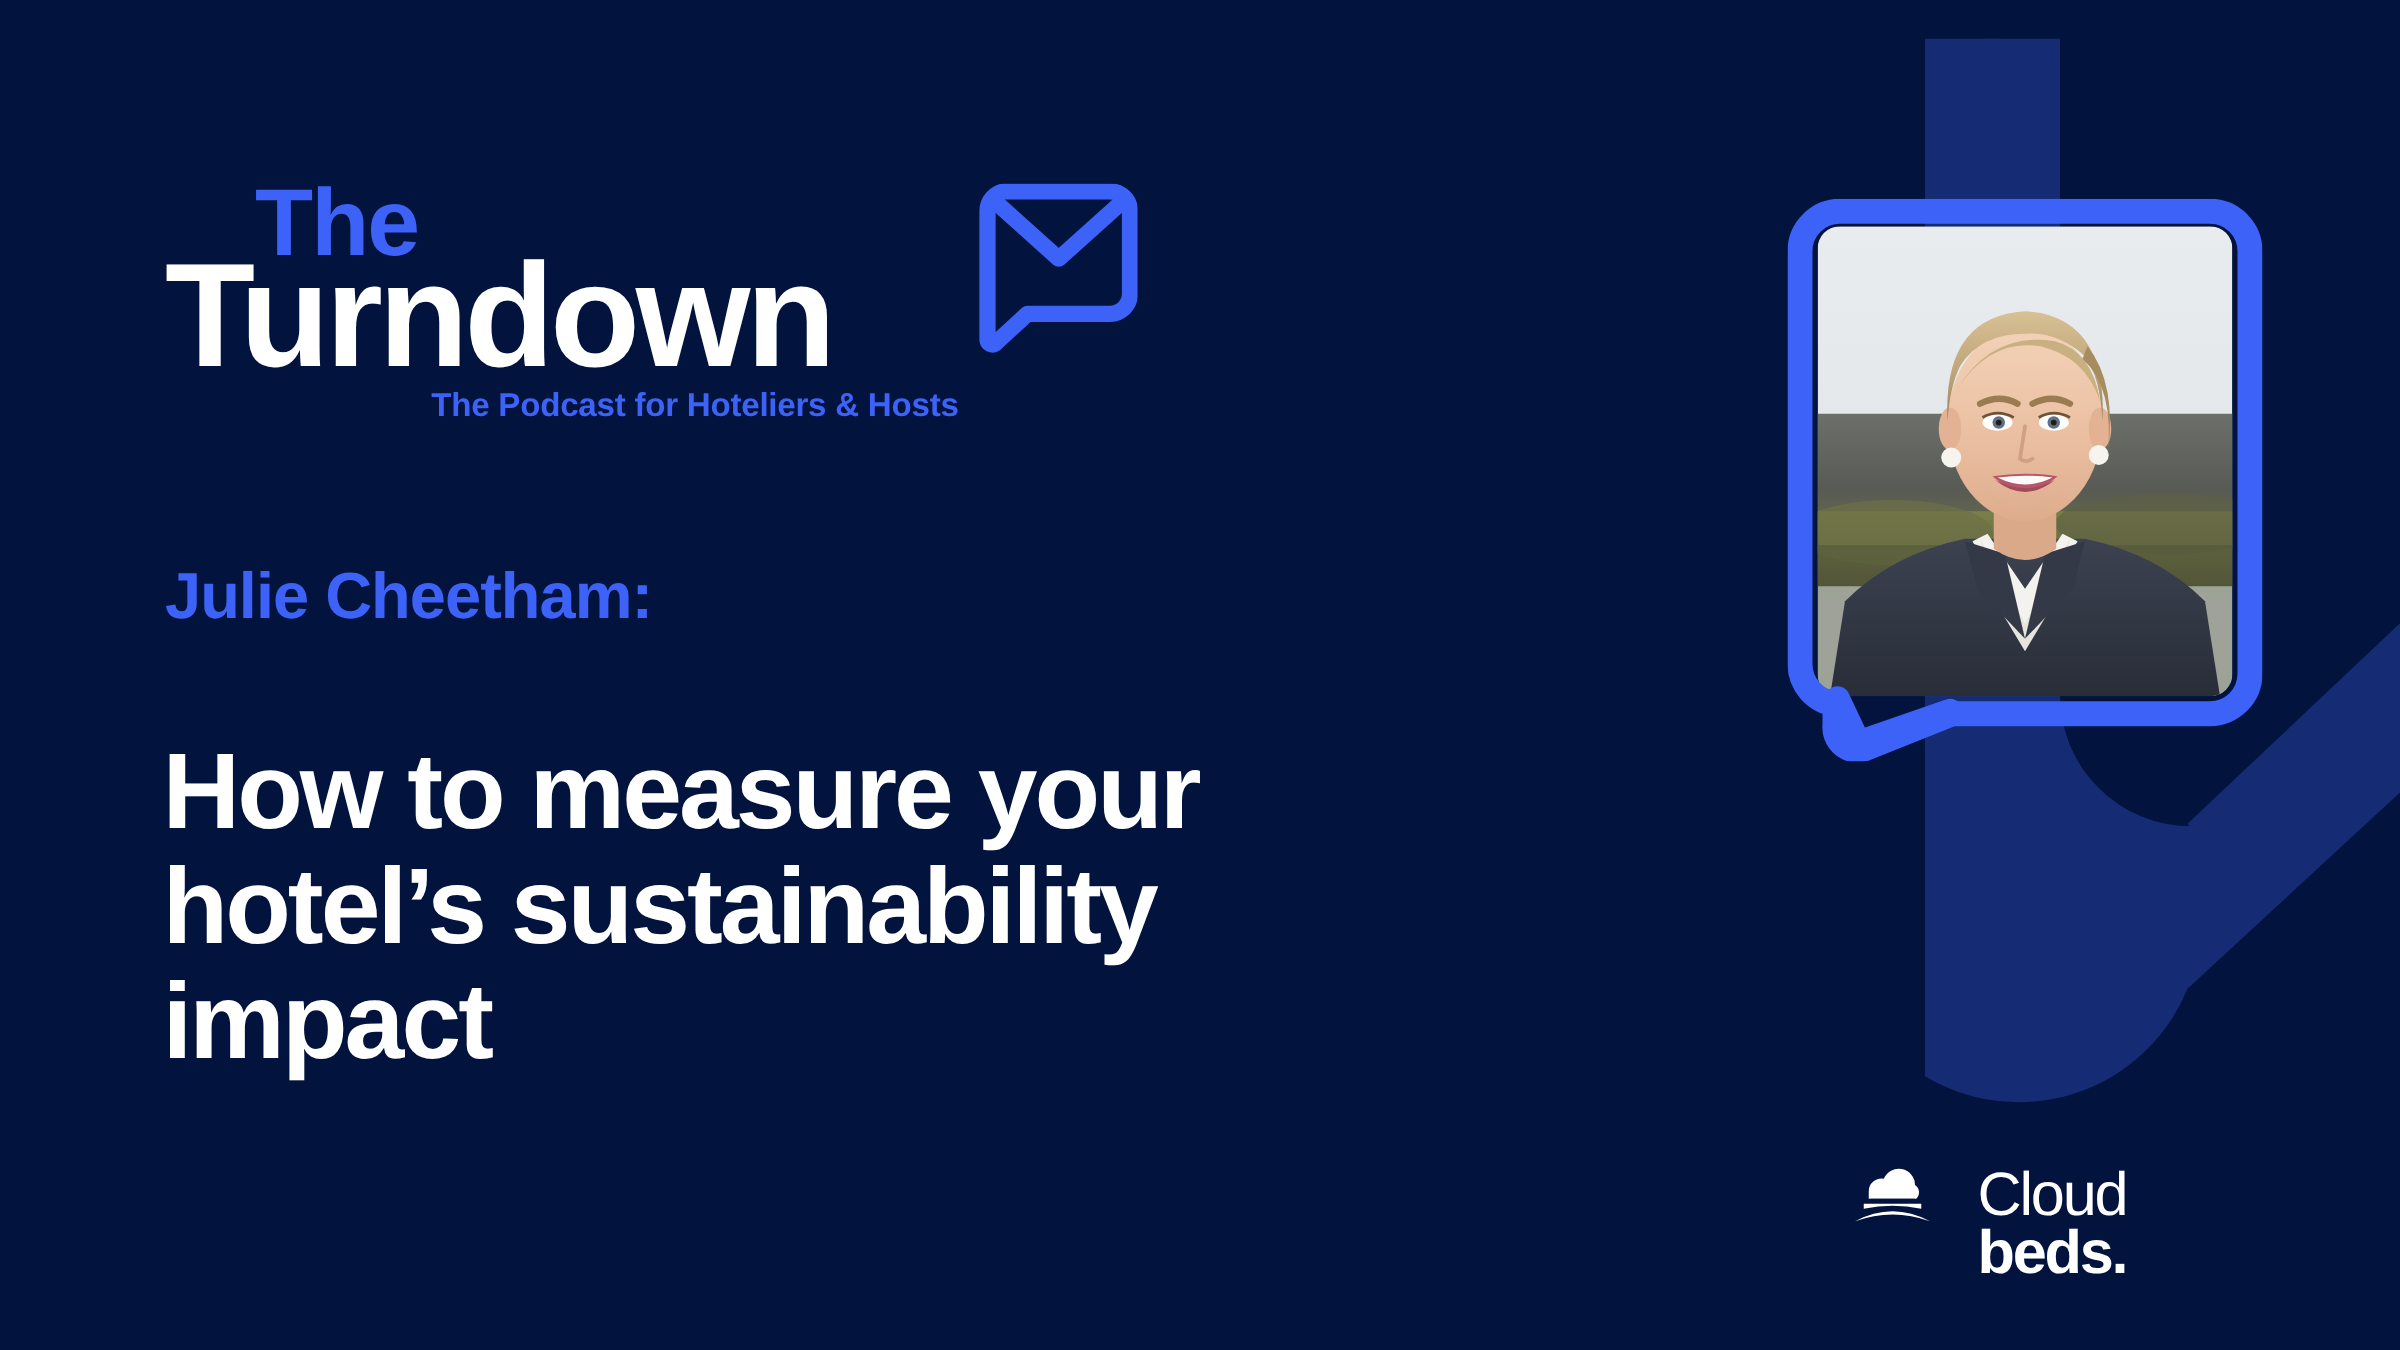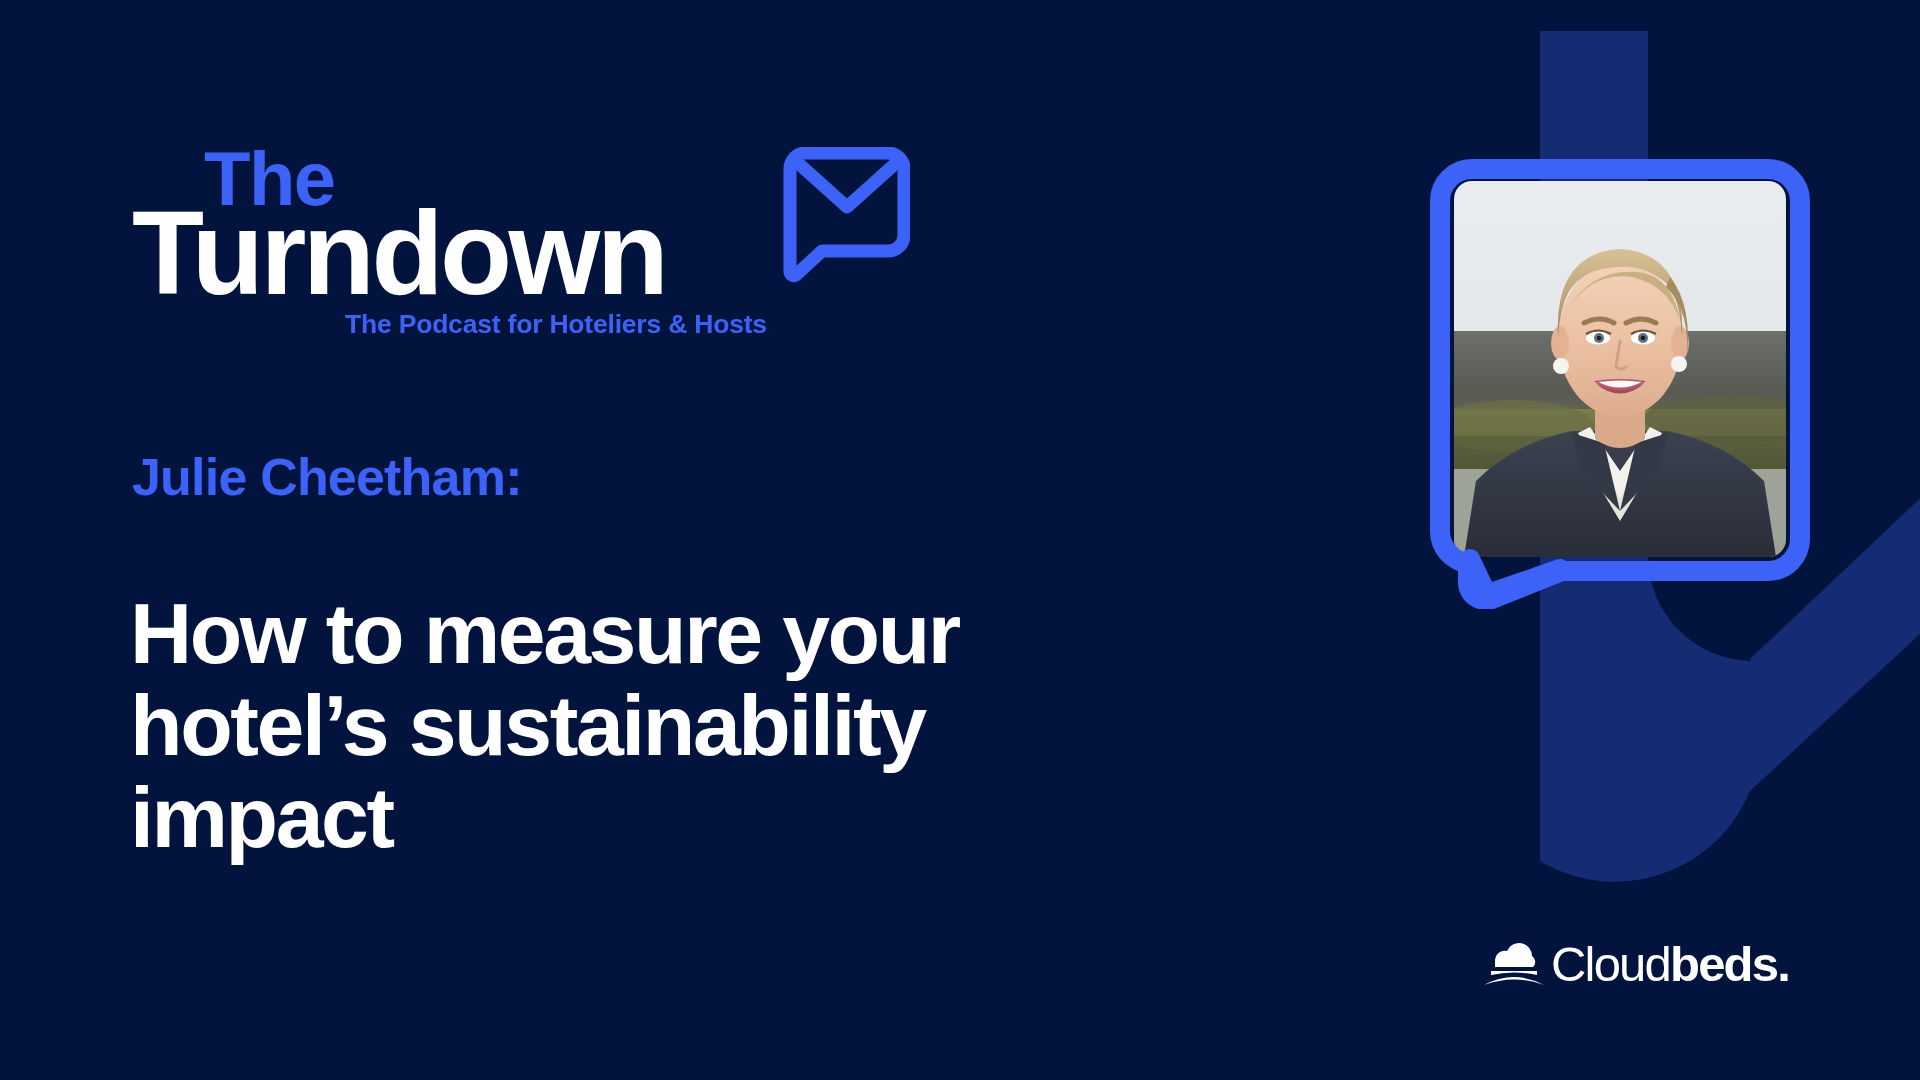--- a/index.html
+++ b/index.html
@@ -101,21 +101,22 @@
     overflow:hidden;
   }
   .portrait-photo svg { display:block; width:100%; height:100%; }
 
   
   .cloudbeds {
     position:absolute;
     left:1483px; top:902px;
     width:320px; height:62px;
     display:flex;
-    align-items:center;
+    align-items:flex-start;
+    gap:31px;
   }
   .cb-mark { width:62px; height:46px; margin-right:6px; flex:0 0 auto; }
   .cb-word { position:relative; height:46px; }
   .cb-text {
     font-size:49px;
     letter-spacing:-1.8px;
     color:#ffffff;
     line-height:46px;
     white-space:nowrap;
     display:inline-block;

